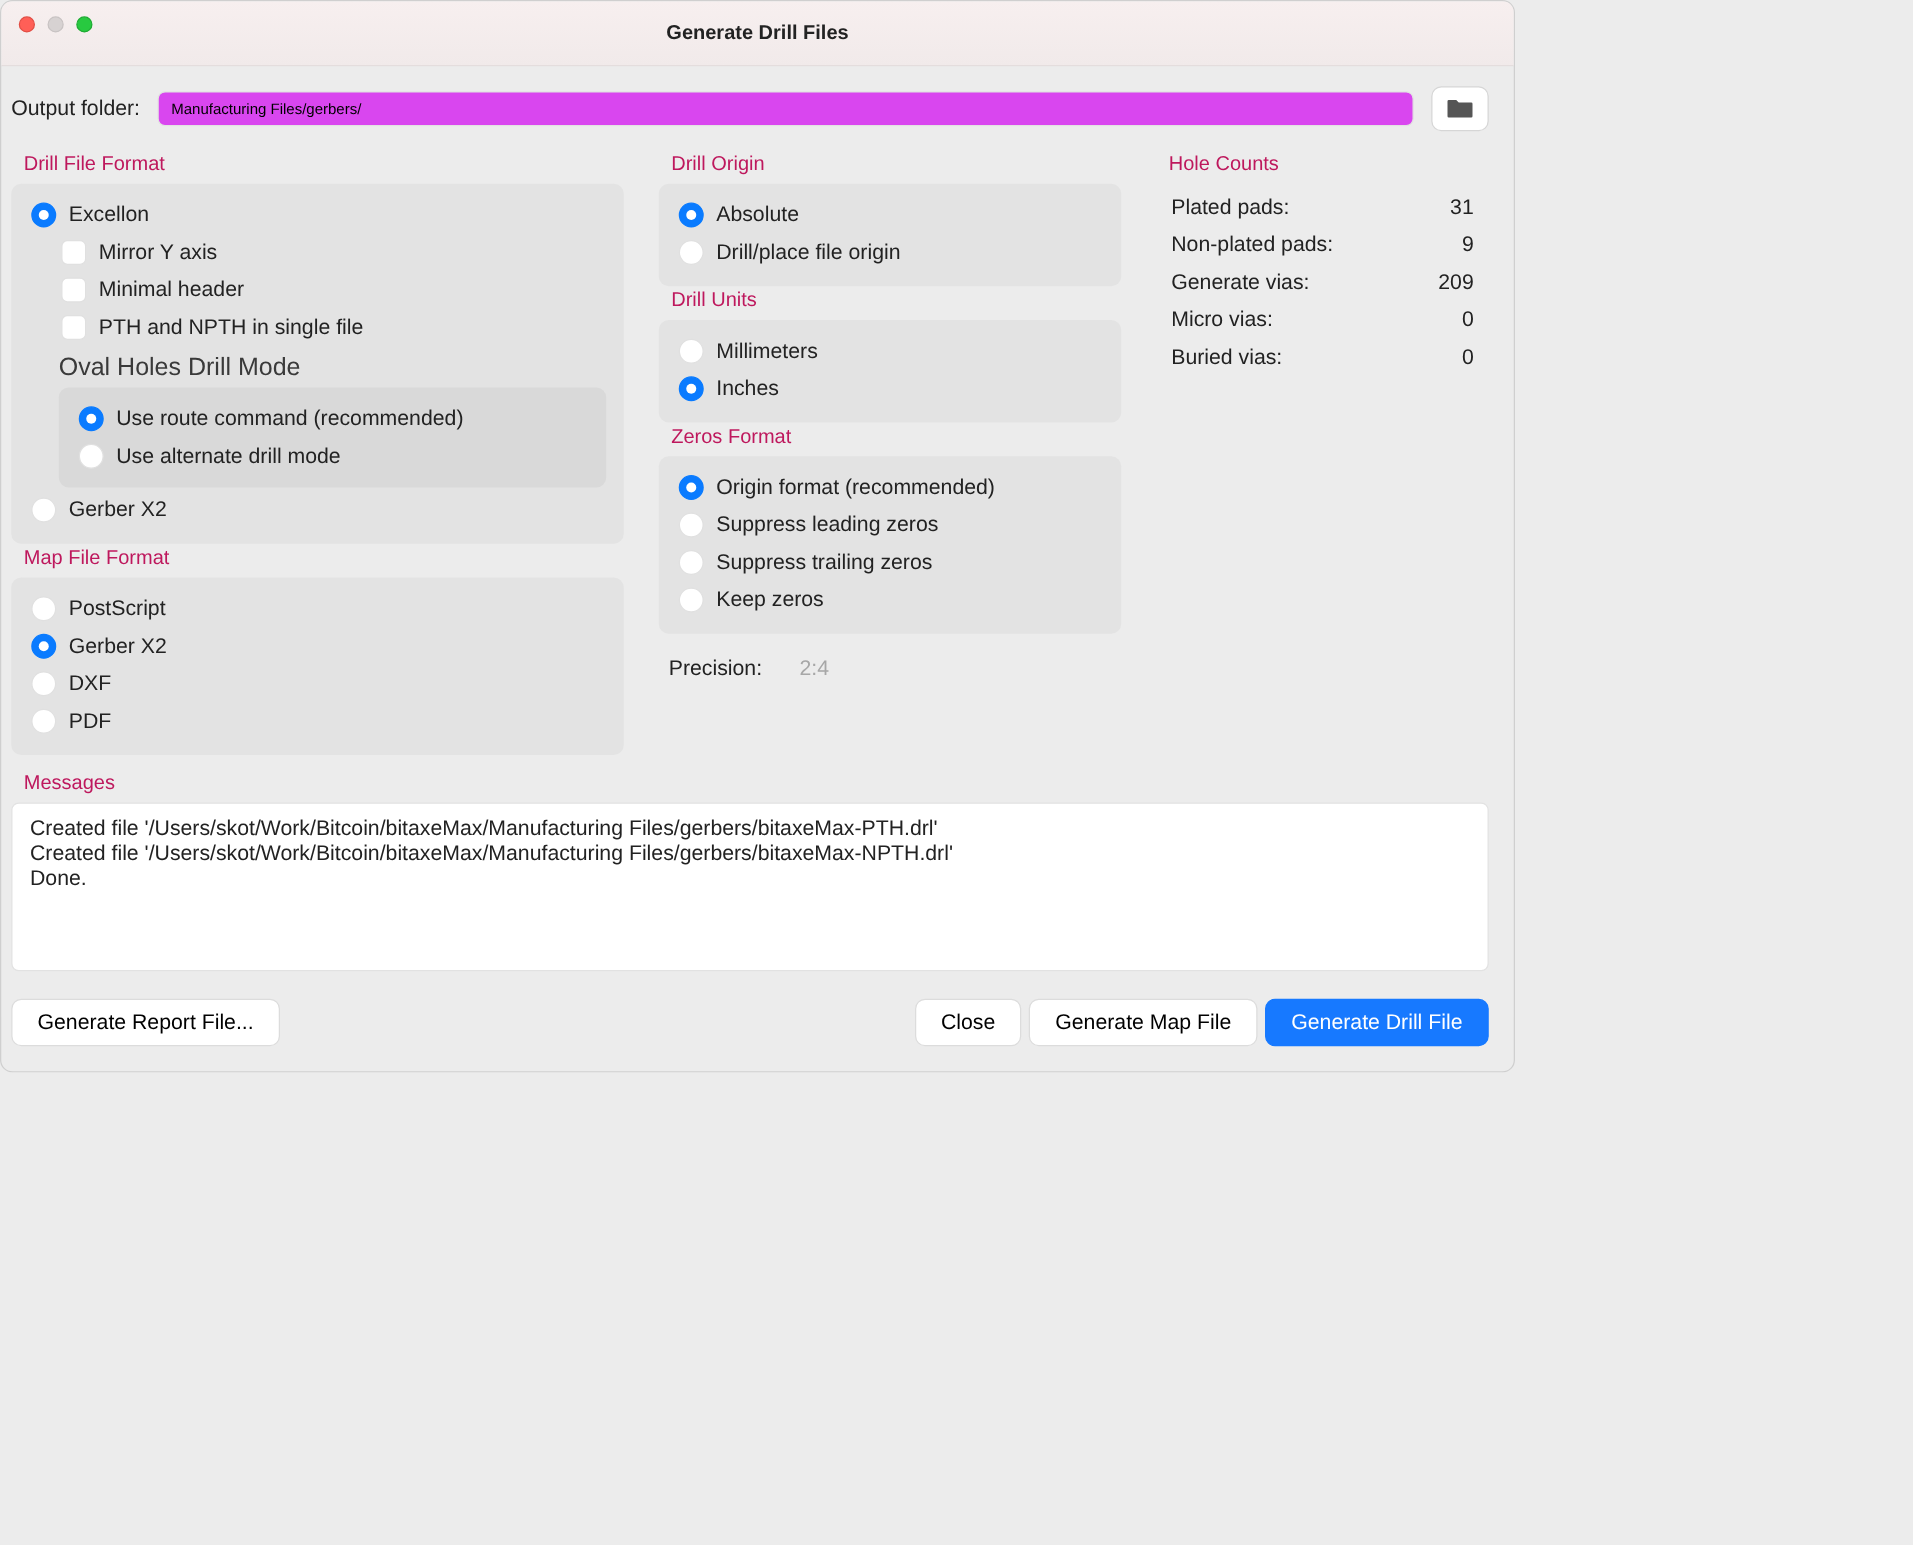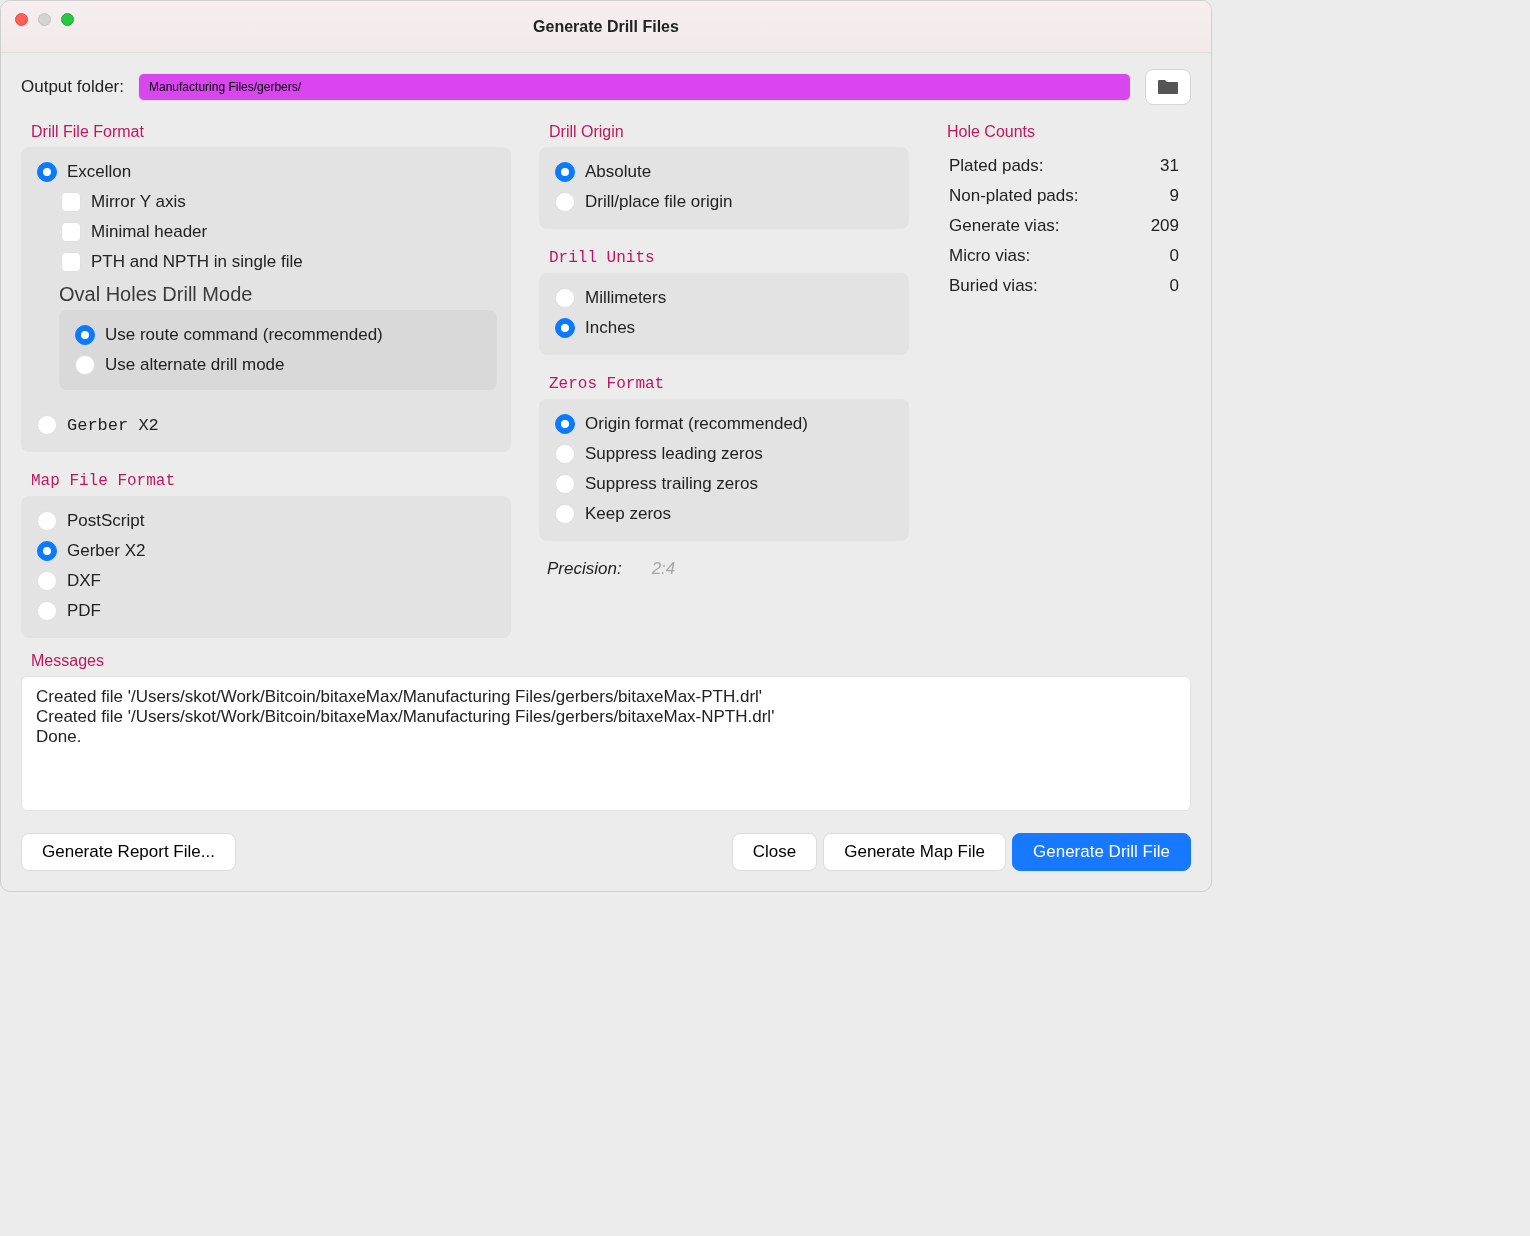--- a/index.html
+++ b/index.html
@@ -28,21 +28,21 @@
     align-items: center;
     justify-content: center;
   }
   .traffic { position: absolute; left: 14px; top: 12px; display: flex; gap: 10px; }
   .tl { width: 13px; height: 13px; border-radius: 50%; }
   .tl.red { background: #ff5f57; border: 1px solid #e14e45; }
   .tl.yellow { background: #d7d2d2; border: 1px solid #c8c3c3; }
   .tl.green { background: #28c940; border: 1px solid #1eab33; }
   .title { font-weight: 600; font-size: 16px; }
 
-  .content { padding: 16px 20px 20px 20px; }
+  .content { padding: 16px 20px 20px 8px; }
 
   .row-output { display: flex; align-items: center; gap: 14px; margin-bottom: 12px; }
   .label { font-size: 17px; }
   .folder-input {
     flex: 1; background: #d946ef; border: 1px solid #e2e2e2; border-radius: 6px;
     padding: 6px 10px; font-size: 12px; color: #000;
   }
   .folder-btn {
     width: 46px; height: 36px; background: #fff; border: 1px solid #d6d6d6;
     border-radius: 8px; display: flex; align-items: center; justify-content: center;
@@ -74,42 +74,42 @@
     border: 1px solid #e0e0e0;
   }
   .check { border-radius: 5px; }
   .radio.sel { background: #0a7bff; border-color: #0a7bff; }
   .radio.sel::after { content:""; width: 8px; height: 8px; background: #fff; border-radius:50%; }
 
   .counts-list { padding: 4px 6px; }
   .counts-row { display:flex; justify-content:space-between; font-size:17px; padding:5px 6px; }
   .counts-row .val { text-align:right; min-width:46px; }
 
-  .precision { display:flex; gap: 30px; align-items:center; font-size:17px; margin-top:18px; margin-left:8px;font-style:italic;}
+  .precision { display:flex; gap: 30px; align-items:center; font-size:17px; margin-top:18px; margin-left:8px;}
   .precision .pv { color:#a7a7a7; }
 
   .msgs {
     margin-top: 14px;
   }
   .msgs-area {
     background:#fff; border:1px solid #e2e2e2; border-radius:6px;
     padding: 10px 14px; min-height: 135px; font-size:17px; white-space:pre-wrap;
   }
 
   .buttons { display:flex; justify-content:space-between; margin-top:22px; align-items:center;}
   .buttons .right { display:flex; gap: 6px; }
   .btn {
     background:#fff; border:1px solid #dcdcdc; border-radius:8px; padding: 8px 20px;
     font-size:17px; cursor:pointer;
   }
   .btn.primary {
     background:#1779ff; color:#fff; border-color:#1779ff;
   }
 
-  .gap-top { margin-top: 20px; font-family: Liberation Mono, monospace; }
+  .gap-top { margin-top: 3px; }
 </style>
 </head>
 <body>
 
 <div class="window">
   <div class="titlebar">
     <div class="traffic">
       <div class="tl red"></div>
       <div class="tl yellow"></div>
       <div class="tl green"></div>

